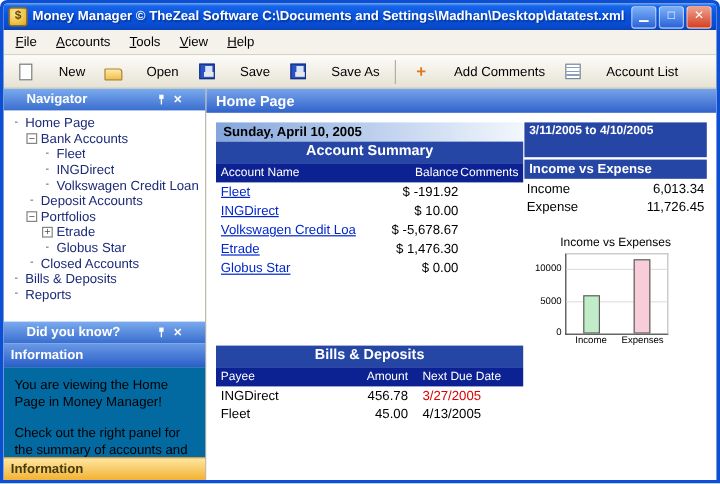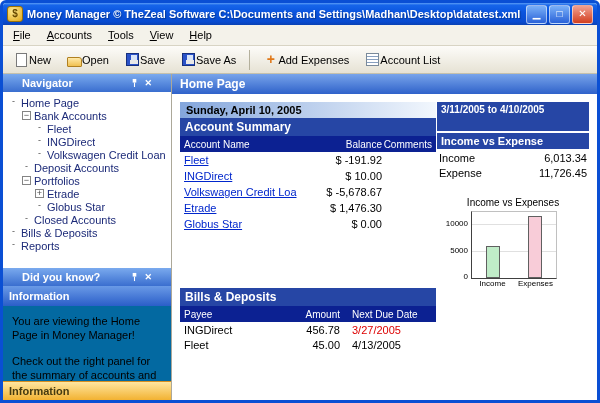--- a/index.html
+++ b/index.html
@@ -9,21 +9,21 @@
   .app-icon{width:14px;height:14px;flex:none;background:radial-gradient(circle at 35% 30%,#ffe990,#e0a81c);border:1px solid #9a7208;border-radius:3px;color:#6a4a00;font-size:10px;font-weight:bold;text-align:center;line-height:14px;}
   .title-text{flex:1;font-size:11px;font-weight:bold;white-space:nowrap;overflow:hidden;text-shadow:1px 1px 1px #063a9a;}
   .win-controls{display:flex;gap:2px;}
   .win-btn{width:19px;height:17px;border:1px solid #ffffff88;border-radius:3px;background:linear-gradient(180deg,#7ab0f8,#2a62d8);color:#fff;font-size:10px;line-height:16px;text-align:center;cursor:pointer;}
   .win-btn.close{background:linear-gradient(180deg,#f0a090,#d33f1f);}
   
   .menubar{height:20px;flex:none;background:#f4f2ea;border-bottom:1px solid #d8d4c4;display:flex;align-items:center;padding:0 2px;font-size:11px;color:#000;}
   .menu-item{padding:2px 8px;cursor:default;}
   
   .toolbar{height:27px;flex:none;background:linear-gradient(180deg,#fdfcf9,#e6e2d4);border-bottom:1px solid #c4c0ac;display:flex;align-items:center;padding:0 4px;gap:2px;font-size:11px;}
-  .tb-btn{display:flex;align-items:center;gap:0;padding:2px 6px;border:1px solid transparent;border-radius:2px;cursor:pointer;color:#000;}
+  .tb-btn{display:flex;align-items:center;gap:20px;padding:2px 6px;border:1px solid transparent;border-radius:2px;cursor:pointer;color:#000;}
   .tb-sep{width:1px;height:20px;background:#b4b09c;margin:0 4px;}
   .tb-icon{width:15px;height:15px;display:inline-block;position:relative;box-sizing:border-box;flex:none;}
   .icon-new{width:11px;height:14px;background:#fff;border:1px solid #7a7a7a;margin:0 2px;}
   .icon-open{width:15px;height:10px;margin-top:4px;background:linear-gradient(#ffe9a8,#f0c050);border:1px solid #b08020;border-radius:1px 3px 1px 1px;}
   .icon-save,.icon-saveas{width:13px;height:13px;margin:1px;background:#2a52c8;border:1px solid #16307e;}
   .icon-save::after,.icon-saveas::after{content:"";position:absolute;left:4px;top:1px;width:6px;height:5px;background:#d8e4f8;}
   .icon-save::before,.icon-saveas::before{content:"";position:absolute;left:3px;bottom:1px;width:8px;height:4px;background:#e8e8e8;}
   .icon-add{color:#e07818;font-weight:bold;font-size:14px;line-height:15px;text-align:center;}
   .icon-list{width:13px;height:13px;margin:1px;background:repeating-linear-gradient(180deg,#fff 0 2px,#88a0c0 2px 3px);border:1px solid #7a8a9a;}
   
@@ -41,21 +41,21 @@
   .info-header{height:20px;flex:none;background:linear-gradient(180deg,#6a9ae6,#2a5ec8);color:#fff;font-size:11px;font-weight:bold;display:flex;align-items:center;padding:0 6px;}
   .info-body{flex:1;background:#0369a1;padding:8px 9px;font-size:11px;color:#000;line-height:1.3;overflow:hidden;}
   .info-body p{margin:0 0 11px 0;}
   .bottom-bar{height:18px;flex:none;background:linear-gradient(180deg,#ffe6a0,#f2b232);border-top:1px solid #d89020;font-size:11px;font-weight:bold;color:#453a10;display:flex;align-items:center;padding:0 6px;cursor:pointer;}
   
   .main{flex:1;display:flex;flex-direction:column;background:#fff;min-width:0;}
   .main-header{height:20px;flex:none;background:linear-gradient(180deg,#78a4ea,#2f62ca);color:#fff;font-size:12px;font-weight:bold;display:flex;align-items:center;padding:0 8px;}
   .content{flex:1;position:relative;padding:8px;overflow:hidden;}
   .left-col{width:256px;}
   .date-bar{height:16px;line-height:16px;background:linear-gradient(90deg,#84a6dc,#f2f7fd);font-size:11px;font-weight:bold;color:#000;padding-left:6px;}
-  .section-header{background:#2646a5;color:#fff;height:18px;display:flex;align-items:center;justify-content:space-between;padding:0 5px;}
+  .section-header{background:#2646a5;color:#fff;height:18px;display:flex;align-items:center;justify-content:space-between;padding:0 5px;flex-direction:column;}
   .sec-title{font-weight:bold;font-size:12px;}
   .sec-total{font-size:10px;}
   .col-header{background:#0c2192;color:#fff;font-size:10px;height:16px;display:flex;align-items:center;padding:0 4px;}
   .c-name{width:118px;flex:none;}
   .c-bal{width:80px;flex:none;text-align:right;}
   .c-com{flex:1;text-align:right;}
   .as-row{height:16px;display:flex;align-items:center;padding:0 4px;font-size:11px;}
   .acct-link{color:#0026cc;text-decoration:underline;cursor:pointer;overflow:hidden;white-space:nowrap;}
   .bills{margin-top:56px;}
   .c-payee{flex:1;}
@@ -114,21 +114,21 @@
         <span class="tb-icon icon-save"></span>
         <span class="tb-label">Save</span>
       </span>
       <span class="tb-btn">
         <span class="tb-icon icon-saveas"></span>
         <span class="tb-label">Save As</span>
       </span>
       <span class="tb-sep"></span>
       <span class="tb-btn">
         <span class="tb-icon icon-add">+</span>
-        <span class="tb-label">Add Expenses</span>
+        <span class="tb-label">Add Comments</span>
       </span>
       <span class="tb-btn">
         <span class="tb-icon icon-list"></span>
         <span class="tb-label">Account List</span>
       </span>
     </div>
 
   <div class="appbody">
 
     <div class="left-panel">

